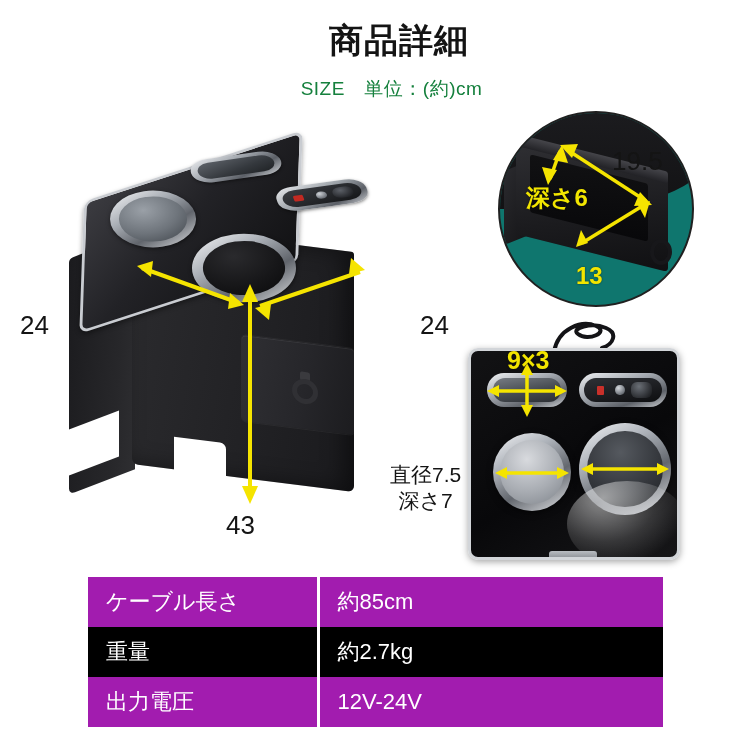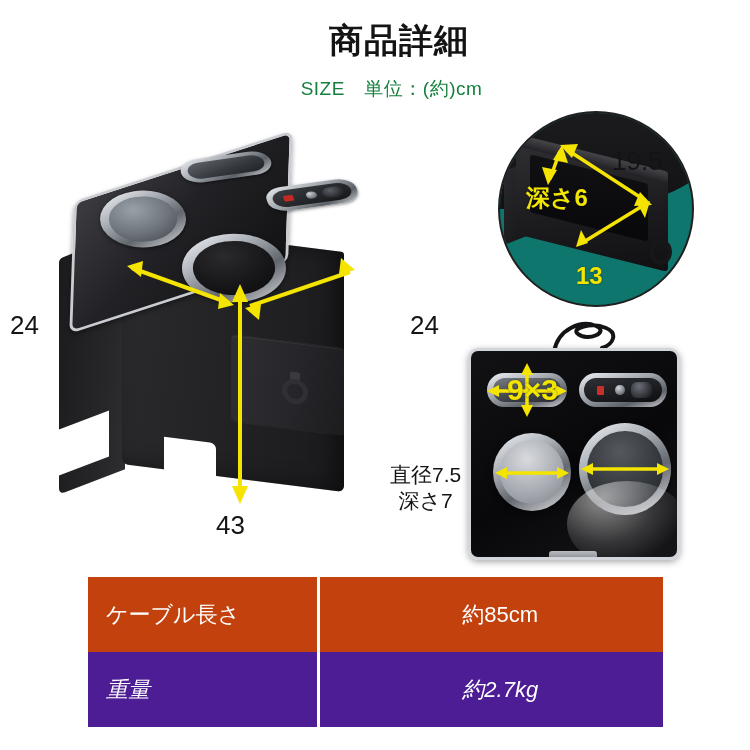--- a/index.html
+++ b/index.html
@@ -57,21 +57,21 @@
   }
   .dim-small {
     position: absolute;
     font-size: 21px;
     color: #141414;
     white-space: nowrap;
     line-height: 1.22;
   }
 
   
-  #hero { position: absolute; left: 14px; top: 120px; width: 440px; height: 440px; }
+  #hero { position: absolute; left: 24px; top: 120px; width: 440px; height: 440px; }
 
   
   .body-front {
     position: absolute; left: 108px; top: 118px;
     width: 222px; height: 240px;
     background: linear-gradient(100deg, #2b2b2e 0%, #242427 42%, #1a1a1d 100%);
     border-radius: 3px 3px 6px 6px;
     transform: skewY(7.2deg);
     box-shadow: inset -10px 0 22px rgba(0,0,0,.45);
   }
@@ -277,23 +277,23 @@
   }
   #spec-table td {
     height: 37.5px;
     padding: 0 0 0 18px;
     color: #ffffff;
     font-size: 22px;
     vertical-align: middle;
     border: none;
   }
   #spec-table td.k { width: 230px; }
-  #spec-table td.v { width: 345px; border-left: 3px solid #ffffff; text-align: center; }
-  #spec-table tr.odd td { background: #c2410c; }
-  #spec-table tr.even td { background: #4c1d95; font-style: italic; }
+  #spec-table td.v { width: 345px; border-left: 3px solid #ffffff; }
+  #spec-table tr.odd td { background: #a21caf; }
+  #spec-table tr.even td { background: #000000; }
 </style>
 </head>
 <body>
 
 <div id="page">
 
   <div class="title">商品詳細</div>
   <div class="subtitle">SIZE　単位：(約)cm</div>
 
   <div id="hero">
@@ -414,34 +414,38 @@
 
       <line x1="30" y1="122" x2="92" y2="122" stroke="#f5e400" stroke-width="3.5"></line>
       <polygon points="24,122 36,116 36,128" fill="#f5e400"></polygon>
       <polygon points="98,122 86,116 86,128" fill="#f5e400"></polygon>
 
       <line x1="116" y1="118" x2="192" y2="118" stroke="#f5e400" stroke-width="3.5"></line>
       <polygon points="110,118 122,112 122,124" fill="#f5e400"></polygon>
       <polygon points="198,118 186,112 186,124" fill="#f5e400"></polygon>
     </svg>
 
-    <div class="dim-y" style="position:absolute;left:36px;top:-4px;font-size:30px;margin-top:27px;">9×3</div>
+    <div class="dim-y" style="position:absolute;left:36px;top:-4px;font-size:25px;">9×3</div>
   </div>
 
   <div class="dim-small" style="left:390px; top:462px; text-align:center;">
     <div>直径7.5</div>
     <div>深さ7</div>
   </div>
 
   <table id="spec-table">
     <tbody>
       <tr class="odd">
         <td class="k">ケーブル長さ</td>
         <td class="v">約85cm</td>
       </tr>
       <tr class="even">
         <td class="k">重量</td>
         <td class="v">約2.7kg</td>
       </tr>
+      <tr class="odd">
+        <td class="k">出力電圧</td>
+        <td class="v">12V-24V</td>
+      </tr>
     </tbody>
   </table>
 
 </div>
 
 </body></html>

